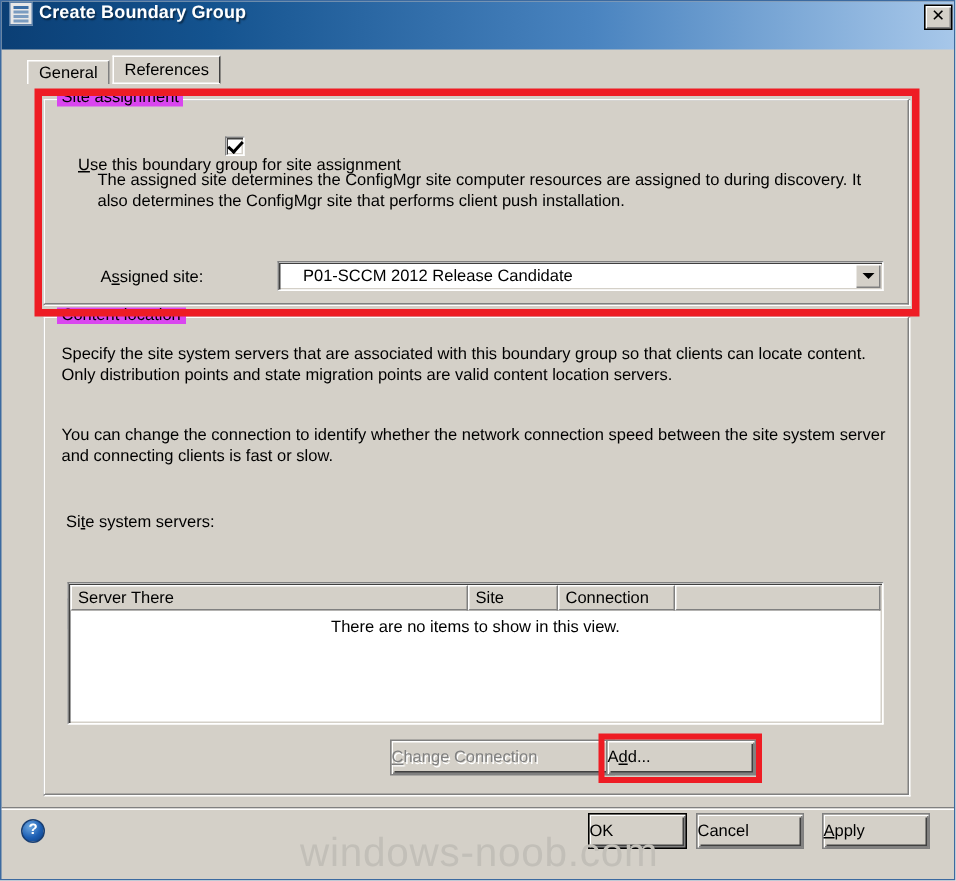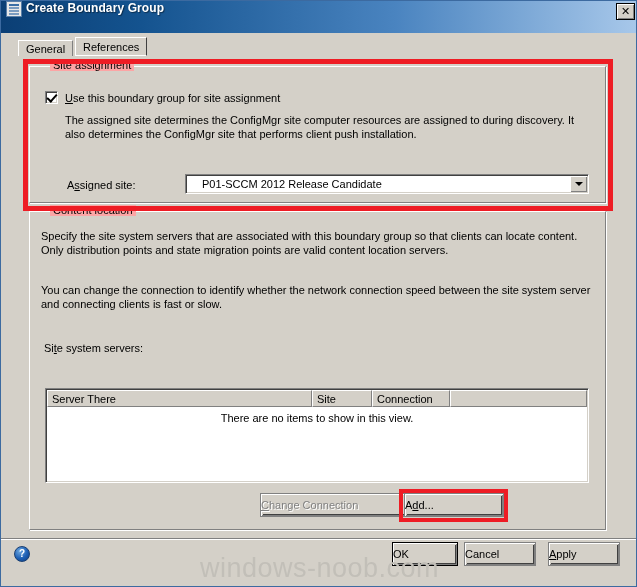--- a/index.html
+++ b/index.html
@@ -122,22 +122,22 @@
     position: absolute;
     left: 0; top: 0; right: 0; bottom: 0;
     border: 1px solid #808080;
     border-top-color: #ffffff;
     border-left-color: #ffffff;
     margin: -1px 0 0 -1px;
     box-sizing: border-box;
   }
   .group-caption {
     position: absolute;
-    top: -7px; left: 20px;
-    background: #fca5a5;
+    top: -7px; left: 8px;
+    background: #d946ef;
     padding: 0 3px;
     font-size: 11px;
     line-height: 11px;
     color: #000;
     white-space: nowrap;
     z-index: 2;
   }
 
   #group-site { left: 28px; top: 65px; width: 578px; height: 138px; }
   #group-content { left: 28px; top: 210px; width: 578px; height: 320px; }
@@ -153,20 +153,21 @@
   #redbox-site { left: 22px; top: 58px; width: 590px; height: 152px; }
   #redbox-add { left: 398px; top: 488px; width: 109px; height: 33px; border-width: 4px; }
 
   
   .checkrow {
     position: absolute;
     left: 44px; top: 90px;
     display: flex;
     align-items: center;
     cursor: default;
+    flex-direction: column;
   }
   .checkbox {
     width: 13px; height: 13px;
     background: #ffffff;
     border: 1px solid #808080;
     border-right-color: #ffffff;
     border-bottom-color: #ffffff;
     box-shadow: inset 1px 1px 0 #404040, inset -1px -1px 0 #d4d0c8;
     box-sizing: border-box;
     position: relative;

